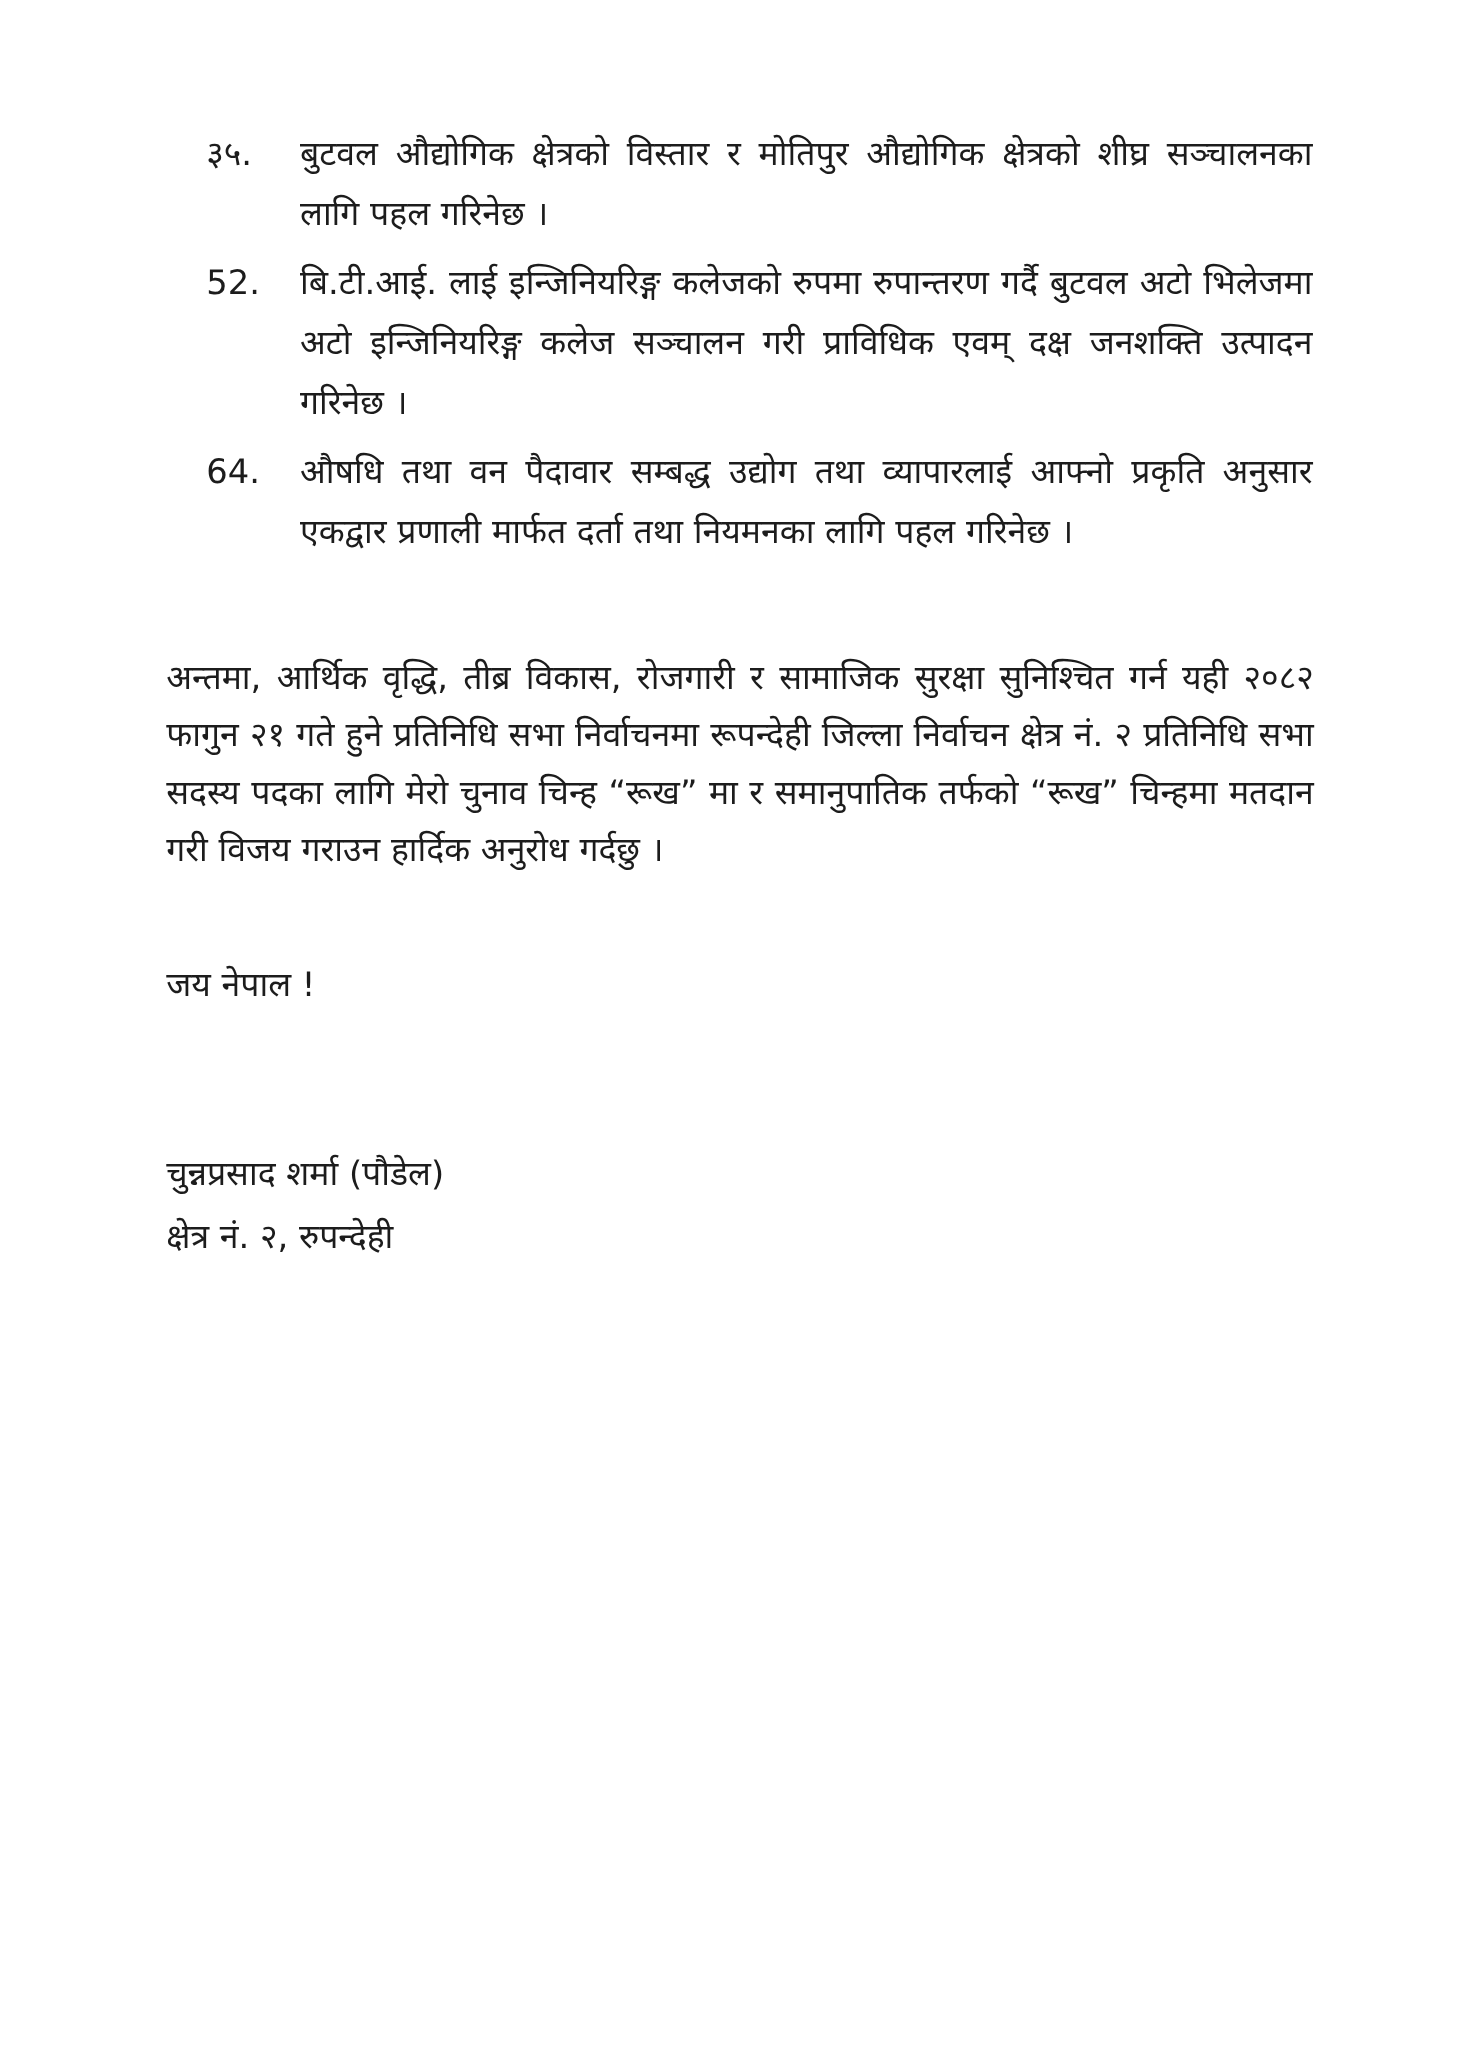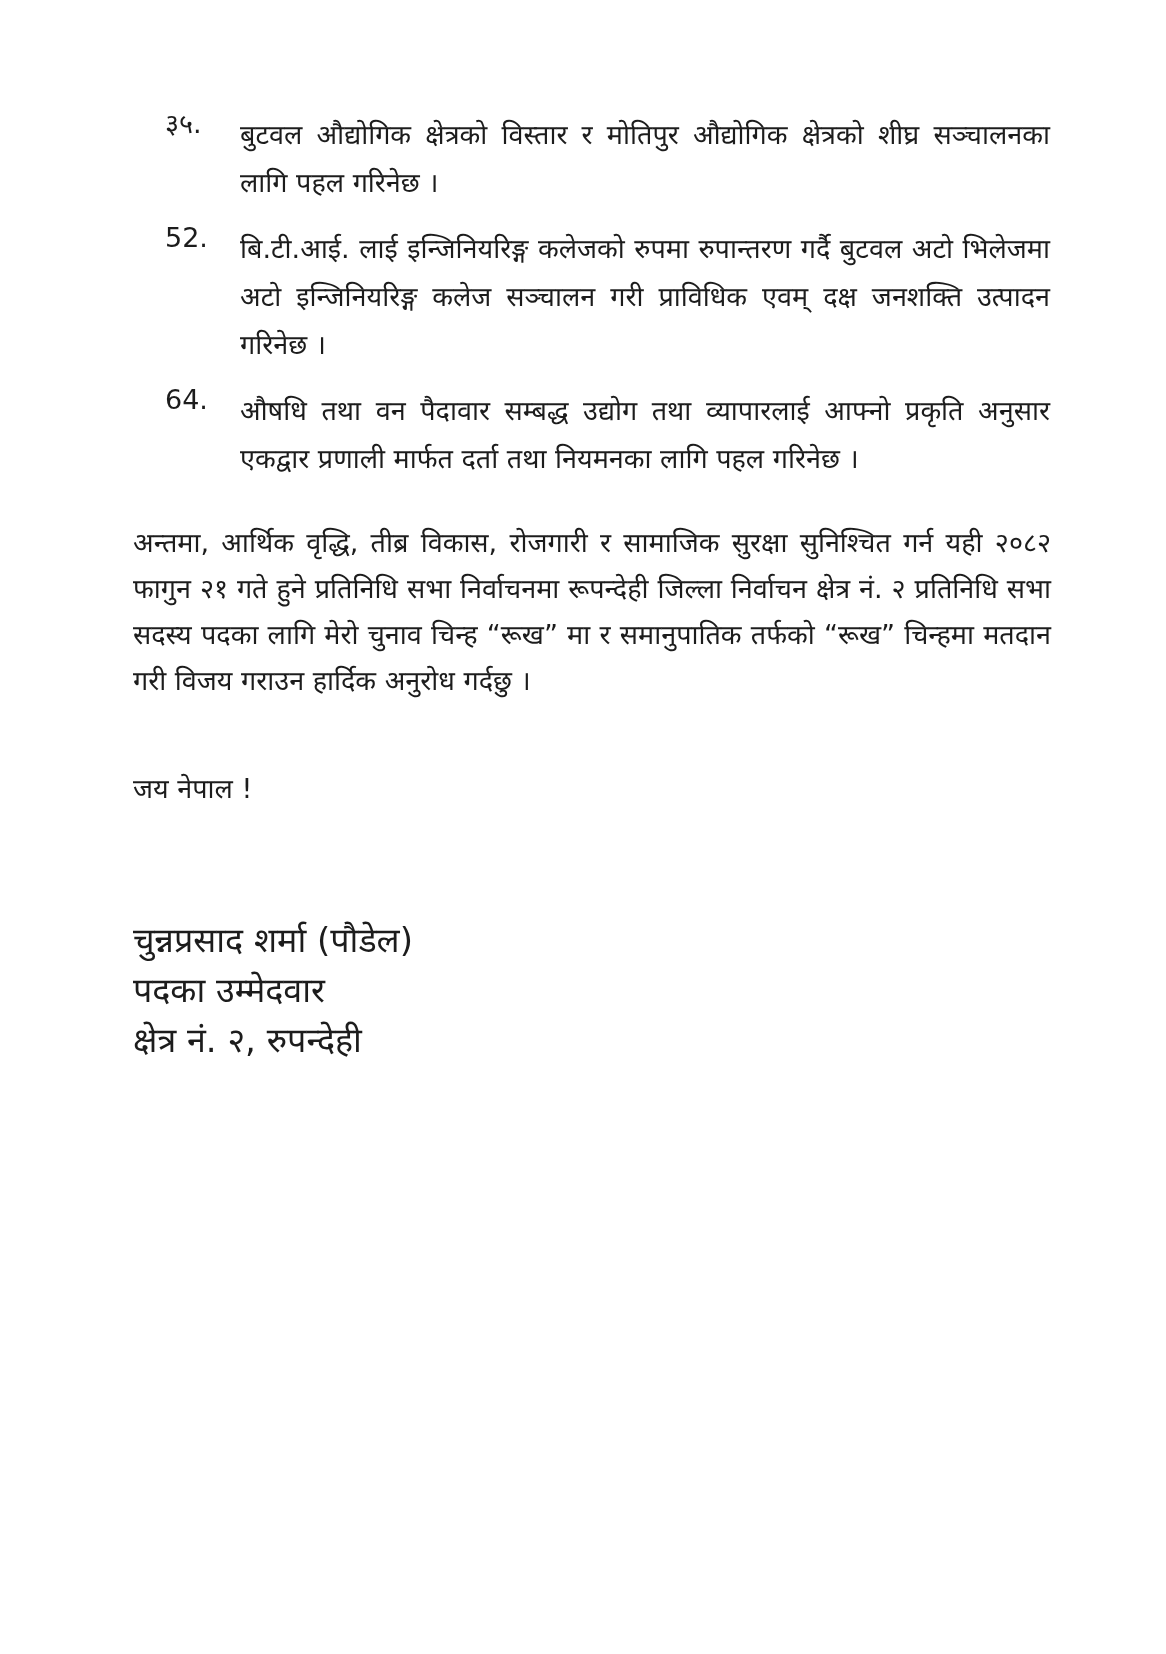--- a/index.html
+++ b/index.html
@@ -37,21 +37,20 @@
       flex: 0 0 75px;
       font-size: 27px;
       line-height: 48px;
     }
     .item-text {
       flex: 1;
       font-size: 27px;
       line-height: 48px;
       text-align: justify;
       text-align-last: left;
-      margin-top: 11px;
     }
     .closing {
       position: absolute;
       left: 133px;
       top: 520px;
       width: 918px;
       font-size: 27px;
       line-height: 46px;
       text-align: justify;
       text-align-last: left;
@@ -60,21 +59,21 @@
       position: absolute;
       left: 133px;
       top: 764px;
       font-size: 27px;
       line-height: 50px;
     }
     .signature {
       position: absolute;
       left: 133px;
       top: 915px;
-      font-size: 34px;
+      font-size: 27px;
       line-height: 50px;
     }
     .signature div { white-space: nowrap; }
   </style>
 </head>
 <body>
 
 <div class="page">
 
   <div class="list">
@@ -91,17 +90,16 @@
       <div class="item-text">औषधि तथा वन पैदावार सम्बद्ध उद्योग तथा व्यापारलाई आफ्नो प्रकृति अनुसार एकद्वार प्रणाली मार्फत दर्ता तथा नियमनका लागि पहल गरिनेछ ।</div>
     </div>
   </div>
 
   <div class="closing">अन्तमा, आर्थिक वृद्धि, तीब्र विकास, रोजगारी र सामाजिक सुरक्षा सुनिश्चित गर्न यही २०८२ फागुन २१ गते हुने प्रतिनिधि सभा निर्वाचनमा रूपन्देही जिल्ला निर्वाचन क्षेत्र नं. २ प्रतिनिधि सभा सदस्य पदका लागि मेरो चुनाव चिन्ह “रूख” मा र समानुपातिक तर्फको “रूख” चिन्हमा मतदान गरी विजय गराउन हार्दिक अनुरोध गर्दछु ।</div>
 
   <div class="salute">जय नेपाल !</div>
 
   <div class="signature">
     <div>चुन्नप्रसाद शर्मा (पौडेल)</div>
-    <div>पदका उम्मेदवार</div>
     <div>क्षेत्र नं. २, रुपन्देही</div>
   </div>
 
 </div>
 
 </body></html>

